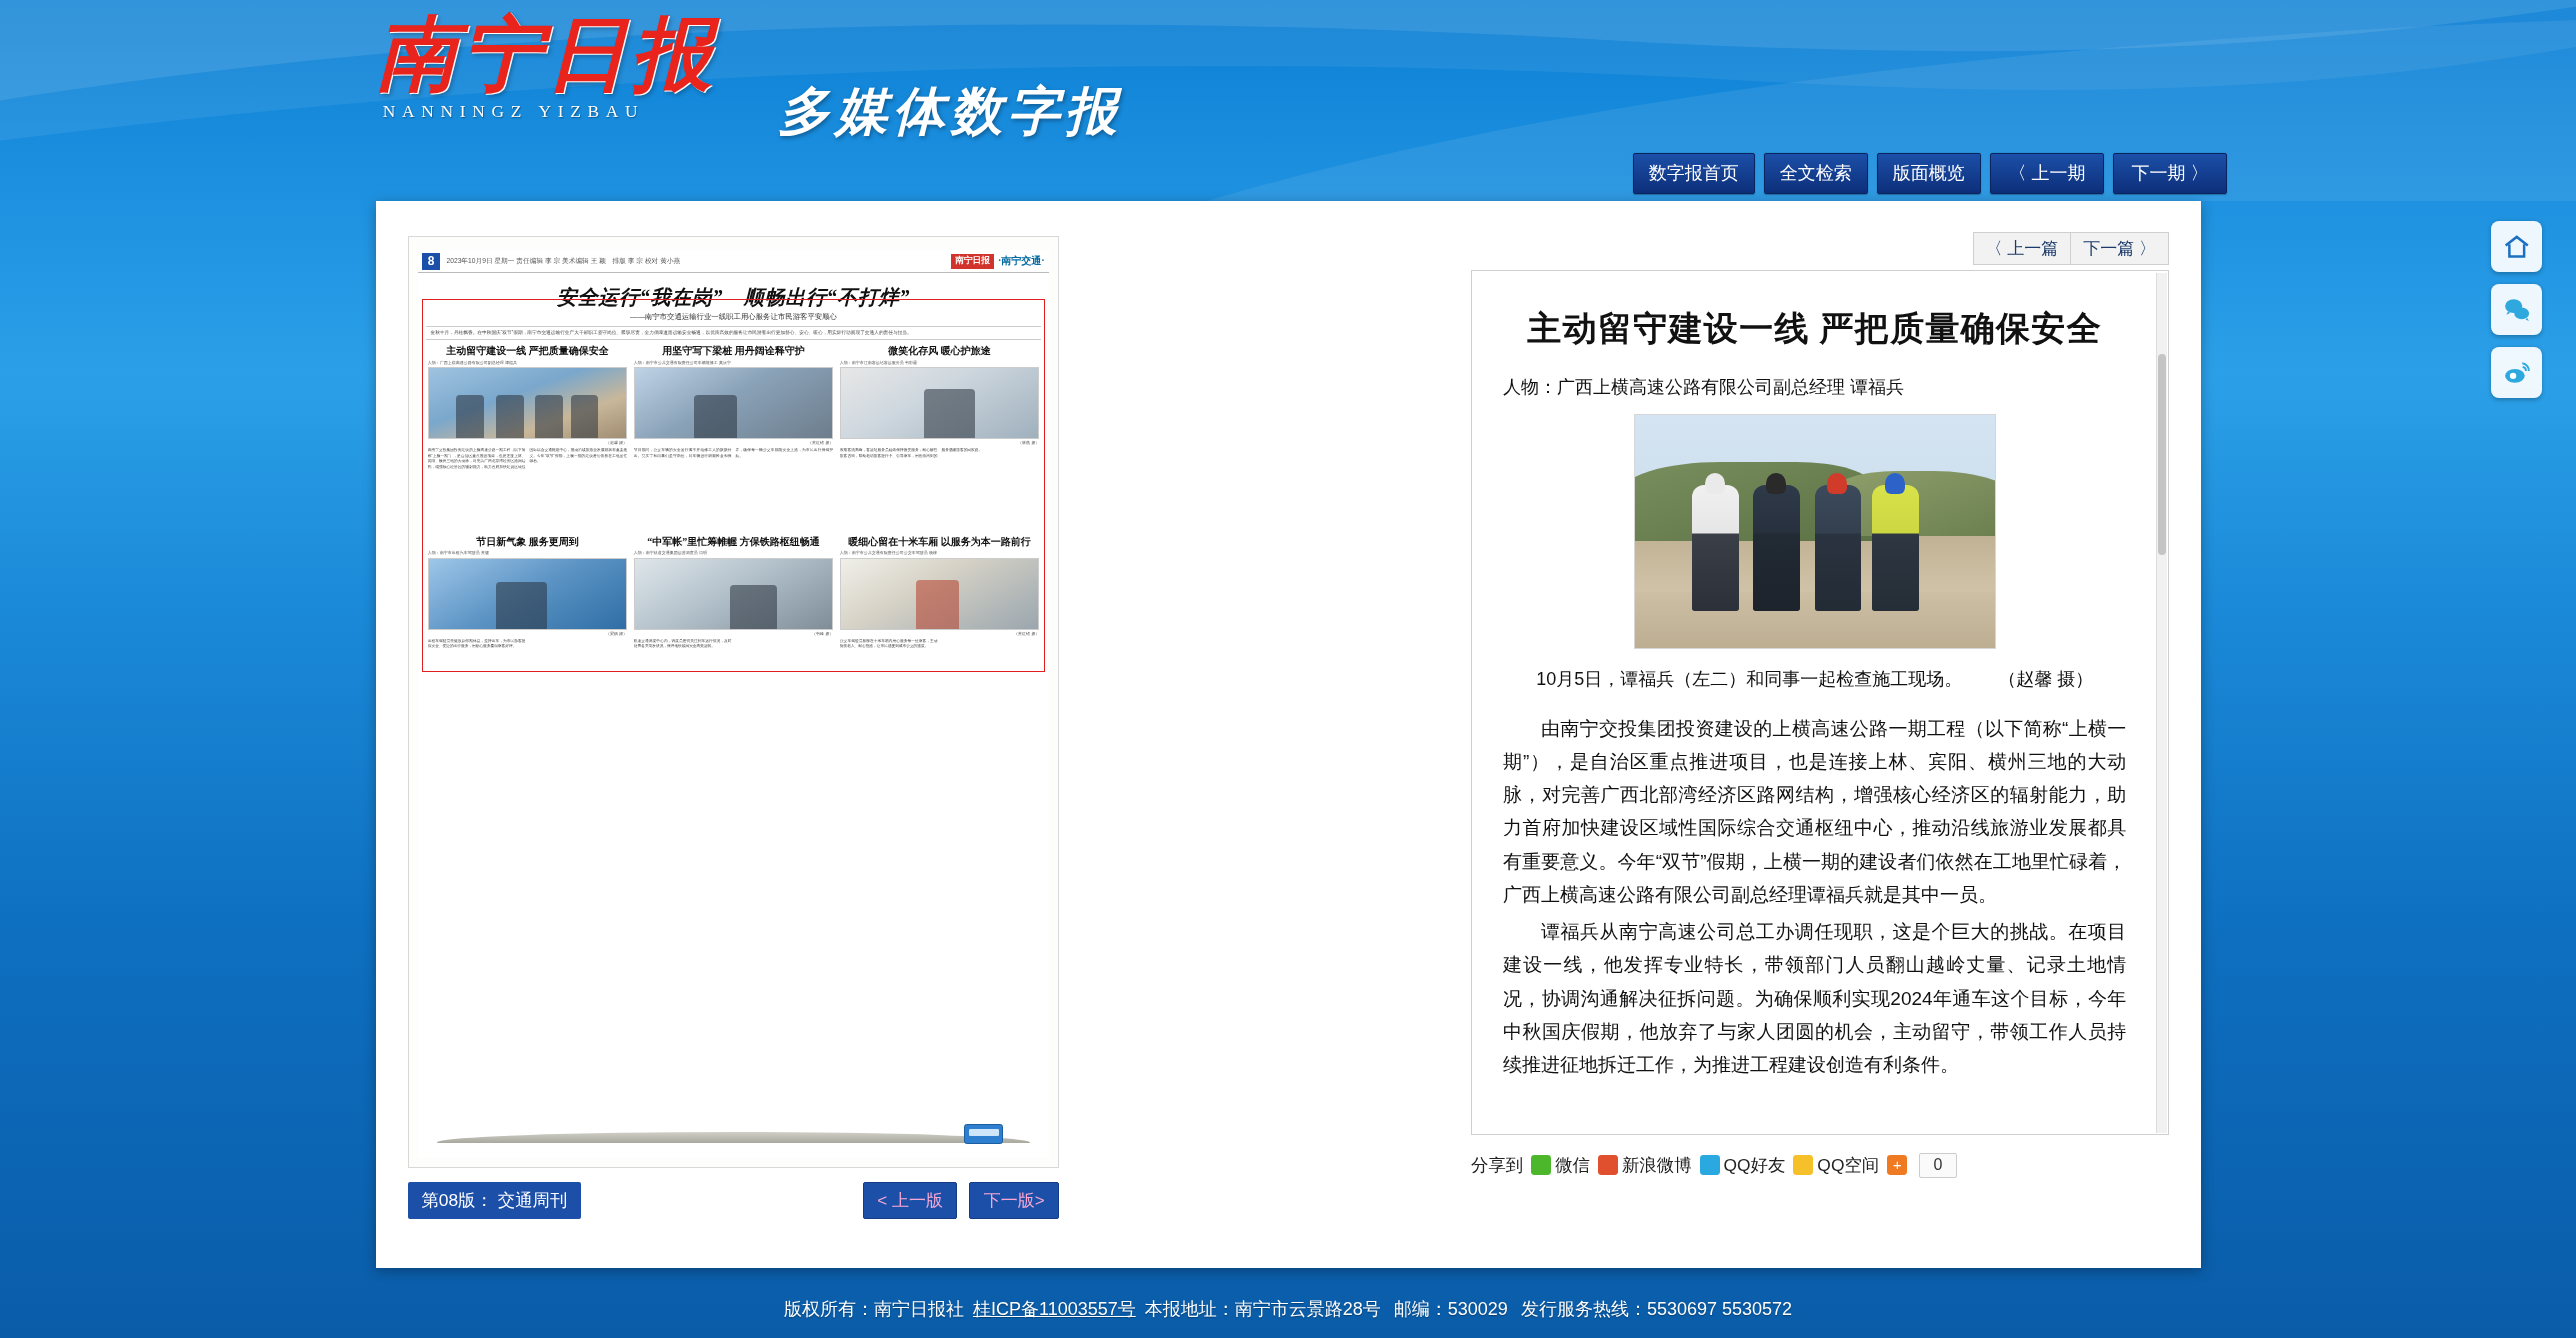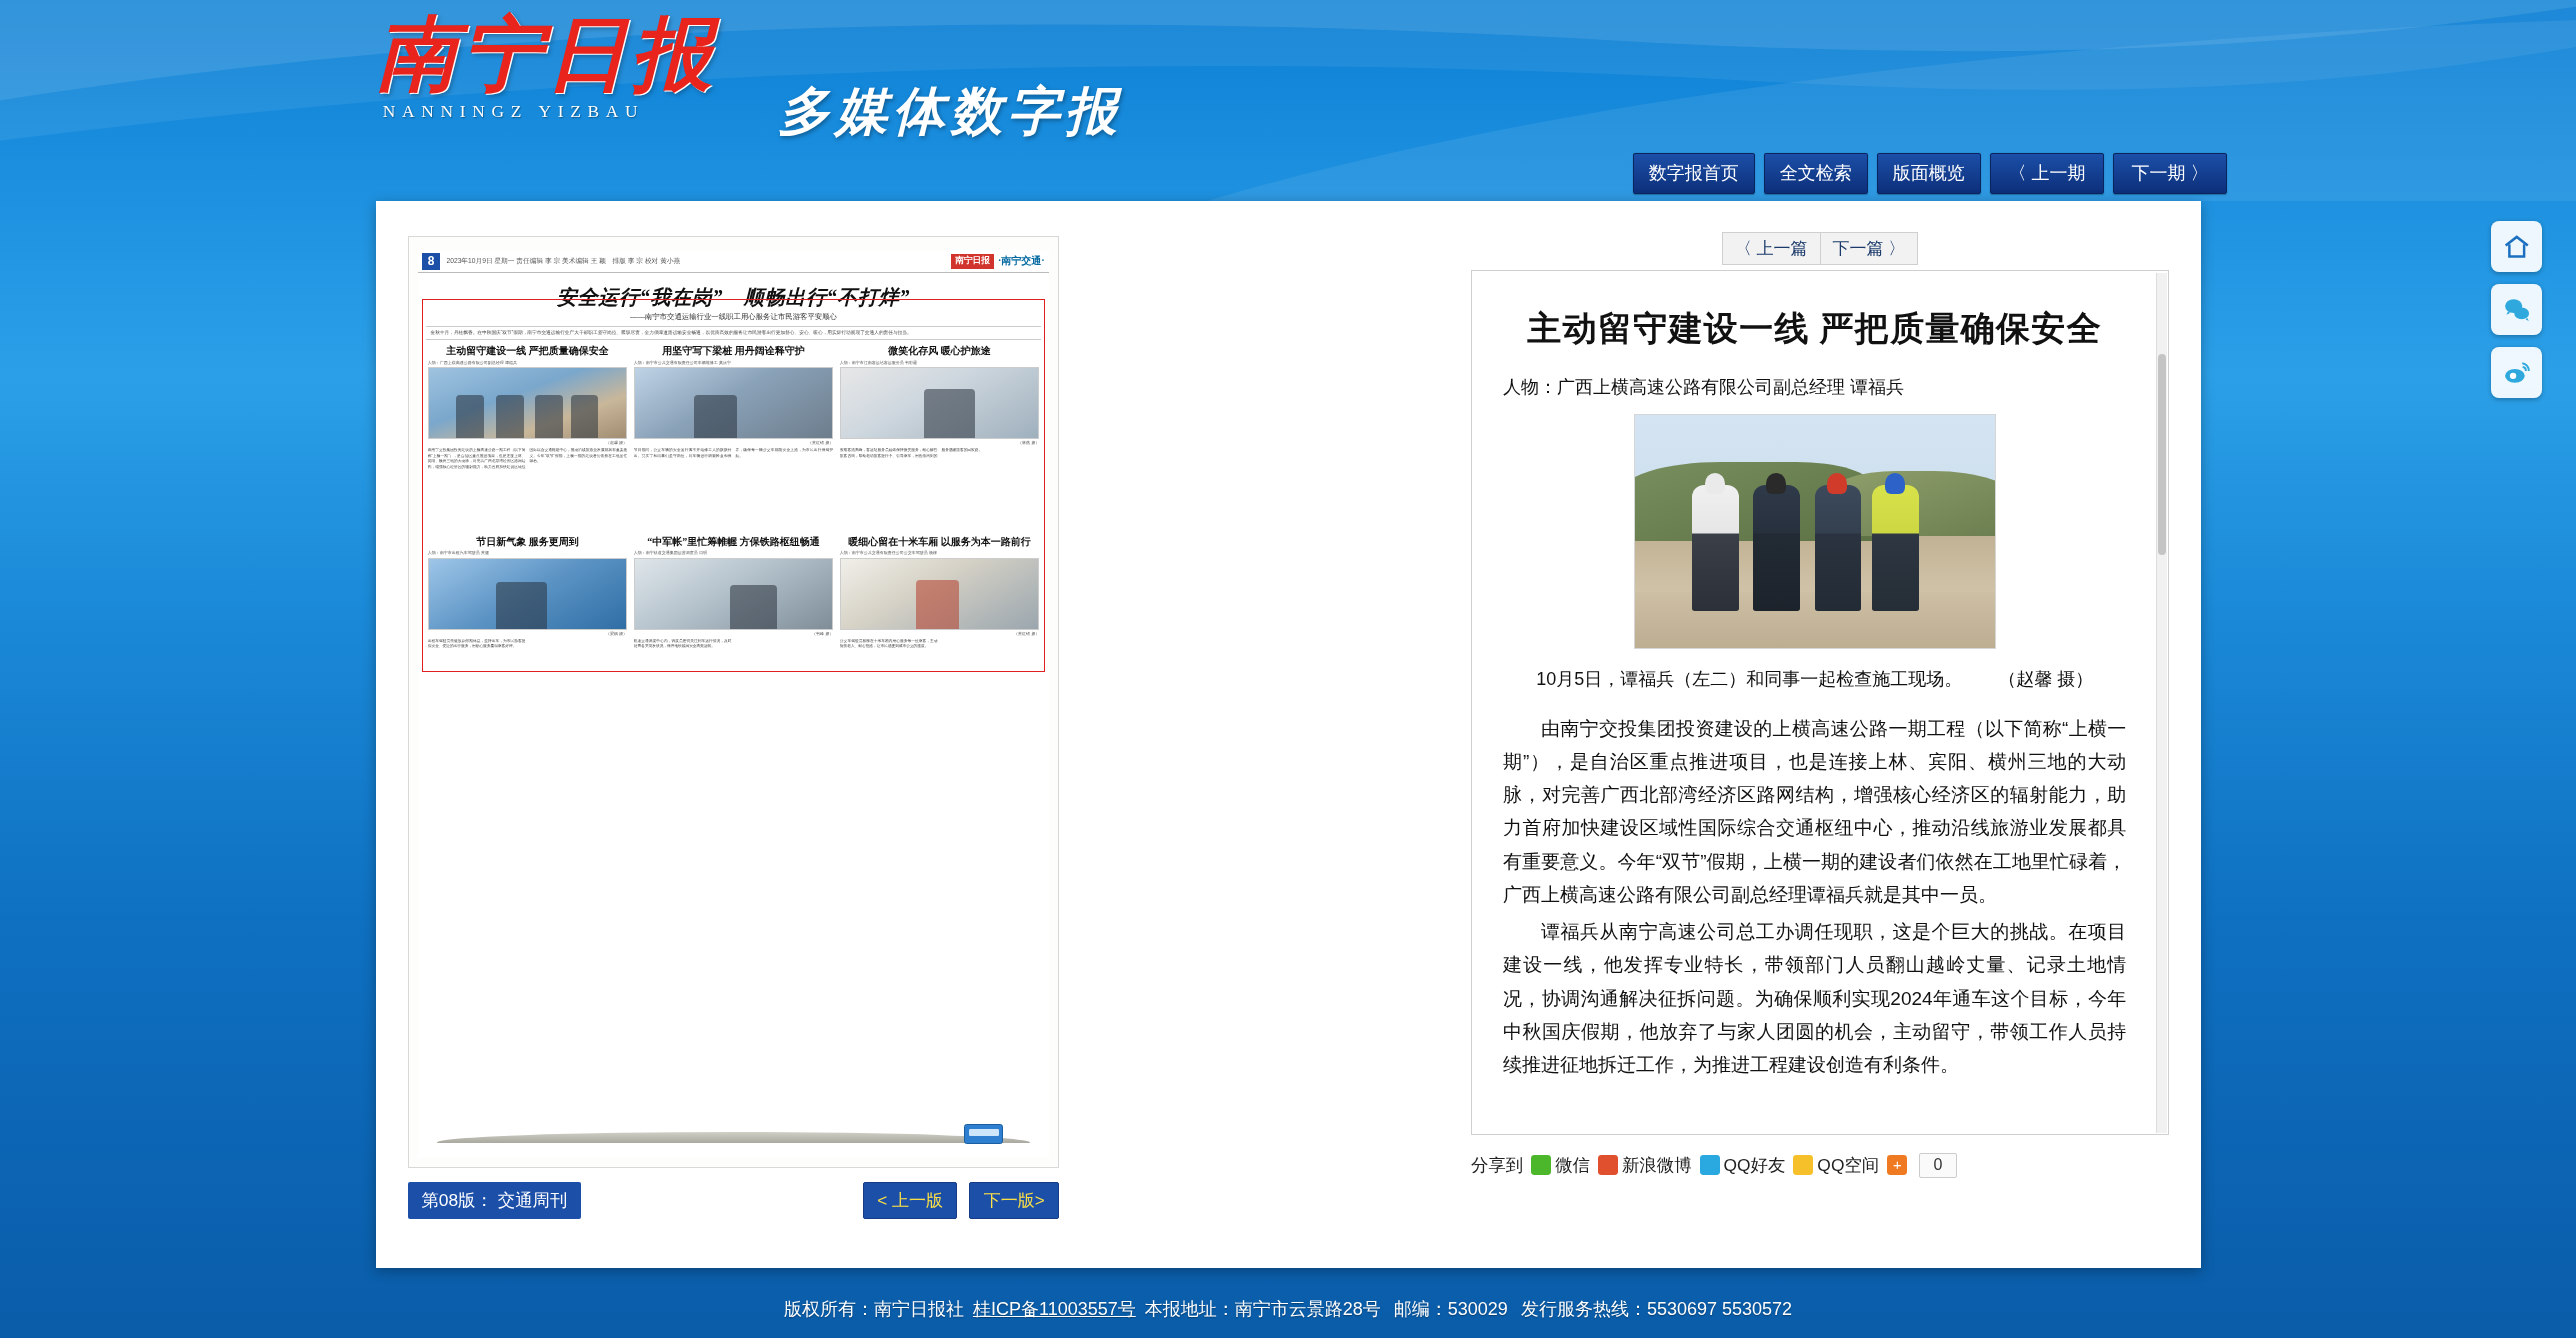--- a/index.html
+++ b/index.html
@@ -181,30 +181,30 @@
 
   .left-controls {
     display: flex; align-items: center; margin-top: 14.8px; height: 35px;
   }
   .edition-tag {
     background: #1b4fa8; color: #fff; font-size: 17.4px; padding: 6.7px 13.4px;
     border-radius: 2px; white-space: nowrap; cursor: pointer;
   }
   .pg-btns { margin-left: auto; display:flex; gap: 12px; }
   .pg-btn {
-    background: #1b4fa8; color:#fde047; font-size: 17px; padding: 6px 13.4px;
+    background: #1b4fa8; color:#f9a8d4; font-size: 17px; padding: 6px 13.4px;
     border-radius: 2px; border: 0.7px solid #143b84; cursor: pointer; white-space: nowrap;
   }
 
   
   .right-col {
     position: absolute; left: 1095px; top: 31px; width: 698px;
   }
   .art-nav {
-    display: flex; justify-content: center; gap: 0; margin-bottom: 5.4px;
+    display: flex; justify-content: flex-end; gap: 0; margin-bottom: 5.4px;
   }
   .art-nav-btn {
     font-size: 17px; color: #1b3a6b; padding: 4px 12px; cursor: pointer;
     background: #f2f2f2; border: 0.7px solid #cfcfcf;
   }
   .art-nav-btn + .art-nav-btn { border-left: none; }
   .article-box {
     width: 698px; height: 865px;
     border: 0.7px solid #cfcfcf; background:#fff;
     position: relative; overflow: hidden;

